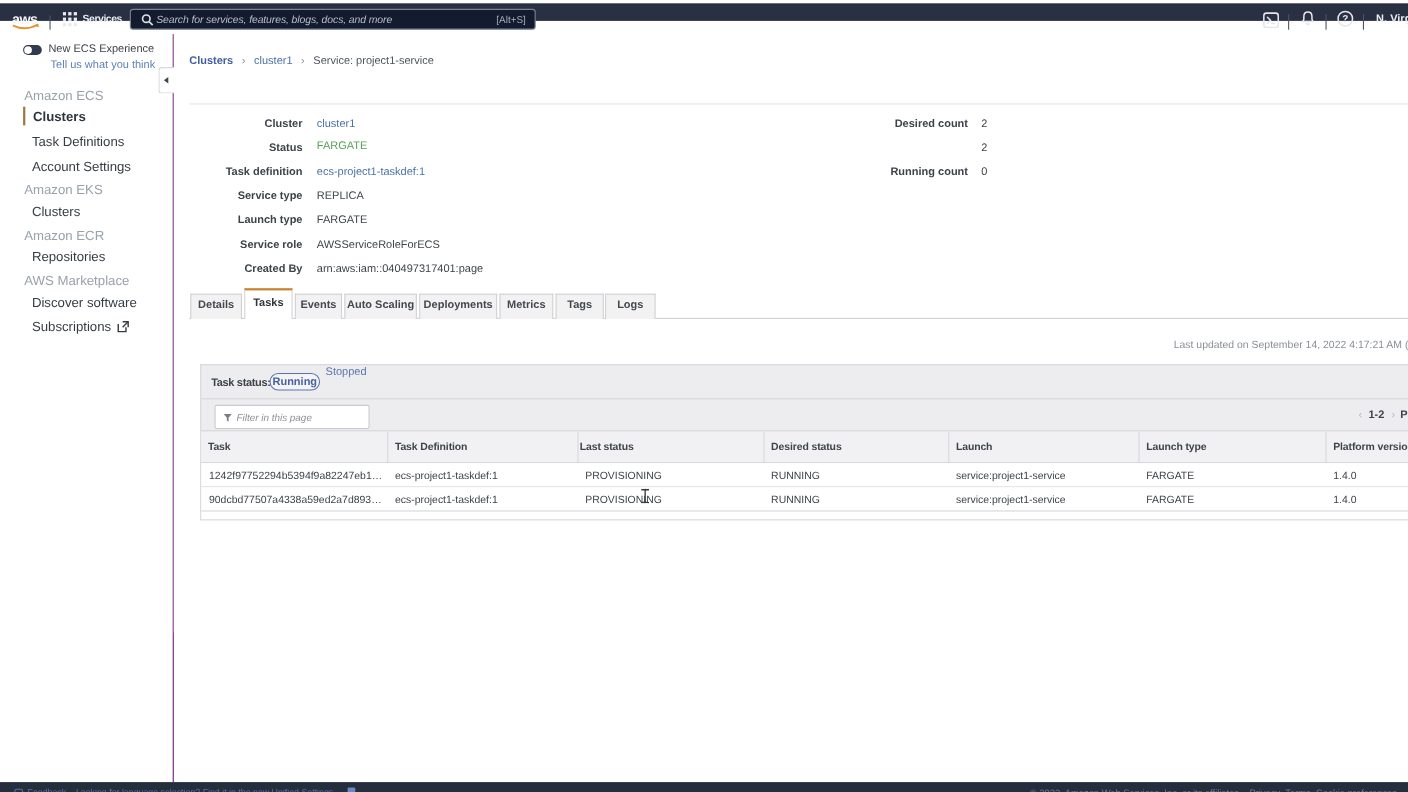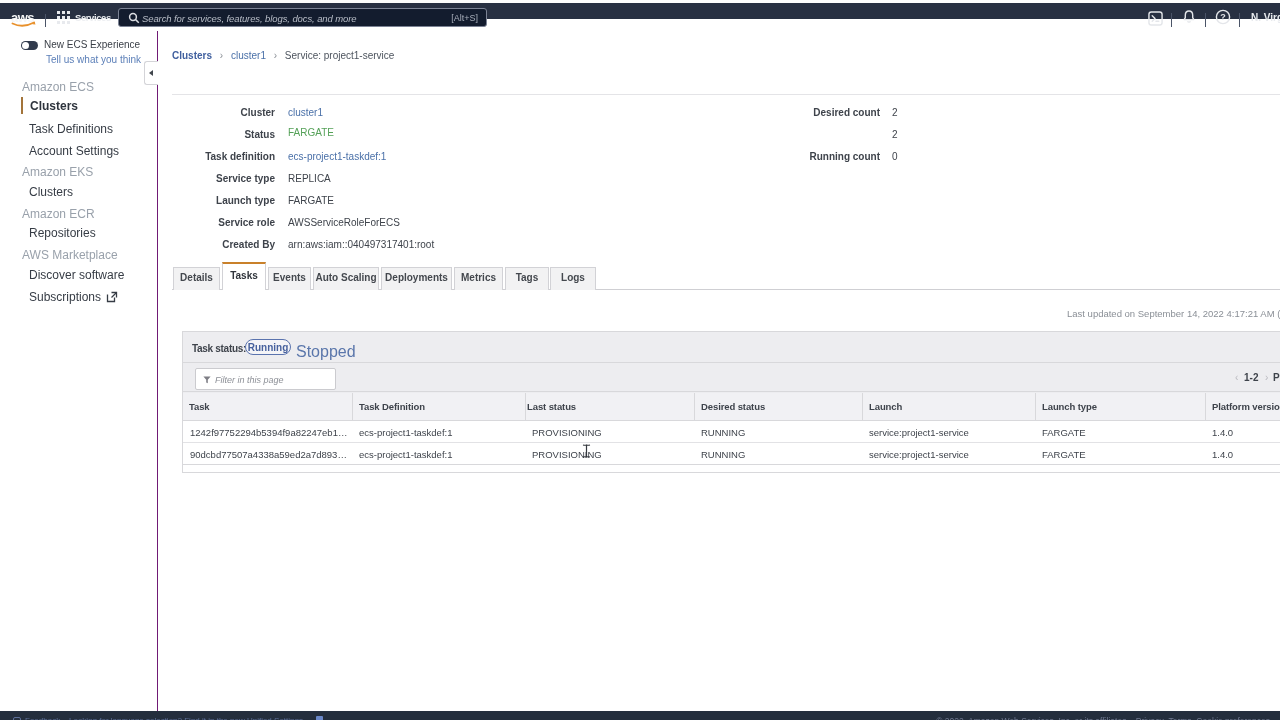--- a/index.html
+++ b/index.html
@@ -127,21 +127,21 @@
     <div class="abs val" style="top:96px;color:#55a158;">FARGATE</div>
     <div class="abs lbl" style="top:119.5px;">Task definition</div>
     <div class="abs val" style="top:119.5px;"><span class="link">ecs-project1-taskdef:1</span></div>
     <div class="abs lbl" style="top:141.5px;">Service type</div>
     <div class="abs val" style="top:141.5px;">REPLICA</div>
     <div class="abs lbl" style="top:163.5px;">Launch type</div>
     <div class="abs val" style="top:163.5px;">FARGATE</div>
     <div class="abs lbl" style="top:185.5px;">Service role</div>
     <div class="abs val" style="top:185.5px;">AWSServiceRoleForECS</div>
     <div class="abs lbl" style="top:207.5px;">Created By</div>
-    <div class="abs val" style="top:207.5px;">arn:aws:iam::040497317401:root</div>
+    <div class="abs val" style="top:207.5px;">arn:aws:iam::040497317401:page</div>
 
     <div class="abs lbl2" style="top:75.5px;">Desired count</div>
     <div class="abs val2" style="top:75.5px;">2</div>
     <div class="abs val2" style="top:97.5px;">2</div>
     <div class="abs lbl2" style="top:119.5px;">Running count</div>
     <div class="abs val2" style="top:119.5px;">0</div>
 
     <div class="abs" style="left:14px;top:258px;width:1108px;height:1px;background:#cfcfd3;"></div>
     <div class="tab" style="left:15px;width:47px;">Details</div>
     <div class="tabactive" style="left:64px;width:44px;">Tasks</div>
@@ -152,21 +152,21 @@
     <div class="tab" style="left:347px;width:44px;">Tags</div>
     <div class="tab" style="left:392px;width:46px;">Logs</div>
 
     <div class="abs" style="left:909px;top:277px;font-size:9.5px;color:#8a8f96;white-space:nowrap;">Last updated on September 14, 2022 4:17:21 AM (UTC-4)</div>
 
     <div class="abs" style="left:24px;top:300px;width:1098px;height:142px;background:#ededf0;border:1px solid #d8d8db;border-right:none;">
       <div class="abs" style="left:0;top:0;width:1098px;height:31px;border-bottom:1px solid #d8d8db;">
         <div class="abs" style="left:9px;top:11px;font-size:10px;font-weight:bold;color:#3e434b;letter-spacing:-0.3px;white-space:nowrap;">Task status:</div>
         <div class="abs" style="left:62px;top:7px;width:46px;height:16px;border:1.5px solid #5a73ae;border-radius:9px;background:#f4f4f7;"></div>
         <div class="abs" style="left:62px;top:10px;width:46px;font-size:10px;font-weight:bold;color:#47619e;text-align:center;">Running</div>
-        <div class="abs" style="left:113px;top:11px;font-size:16px;color:#5a76ab;">Stopped</div>
+        <div class="abs" style="left:113px;top:1px;font-size:10px;color:#5a76ab;">Stopped</div>
       </div>
       <div class="abs" style="left:0;top:32px;width:1098px;height:28px;border-bottom:1px solid #d8d8db;">
         <div class="abs" style="left:12px;top:4px;width:141px;height:22px;background:#fff;border:1px solid #cbcbcf;border-radius:2px;">
           <svg class="abs" style="left:7px;top:7px;" width="8" height="8" viewBox="0 0 10 10">
             <path d="M0.5 0.5 L9.5 0.5 L6 4.8 L6 9 L4 8 L4 4.8 Z" fill="#7e7e85"></path>
           </svg>
           <div class="abs" style="left:19px;top:5.5px;font-size:9px;font-style:italic;color:#8d9097;white-space:nowrap;">Filter in this page</div>
         </div>
         <div class="abs" style="left:1052px;top:8px;font-size:10px;color:#b9b9bf;">‹</div>
         <div class="abs" style="left:1061px;top:8px;font-size:10px;font-weight:bold;color:#3e434b;">1-2</div>

